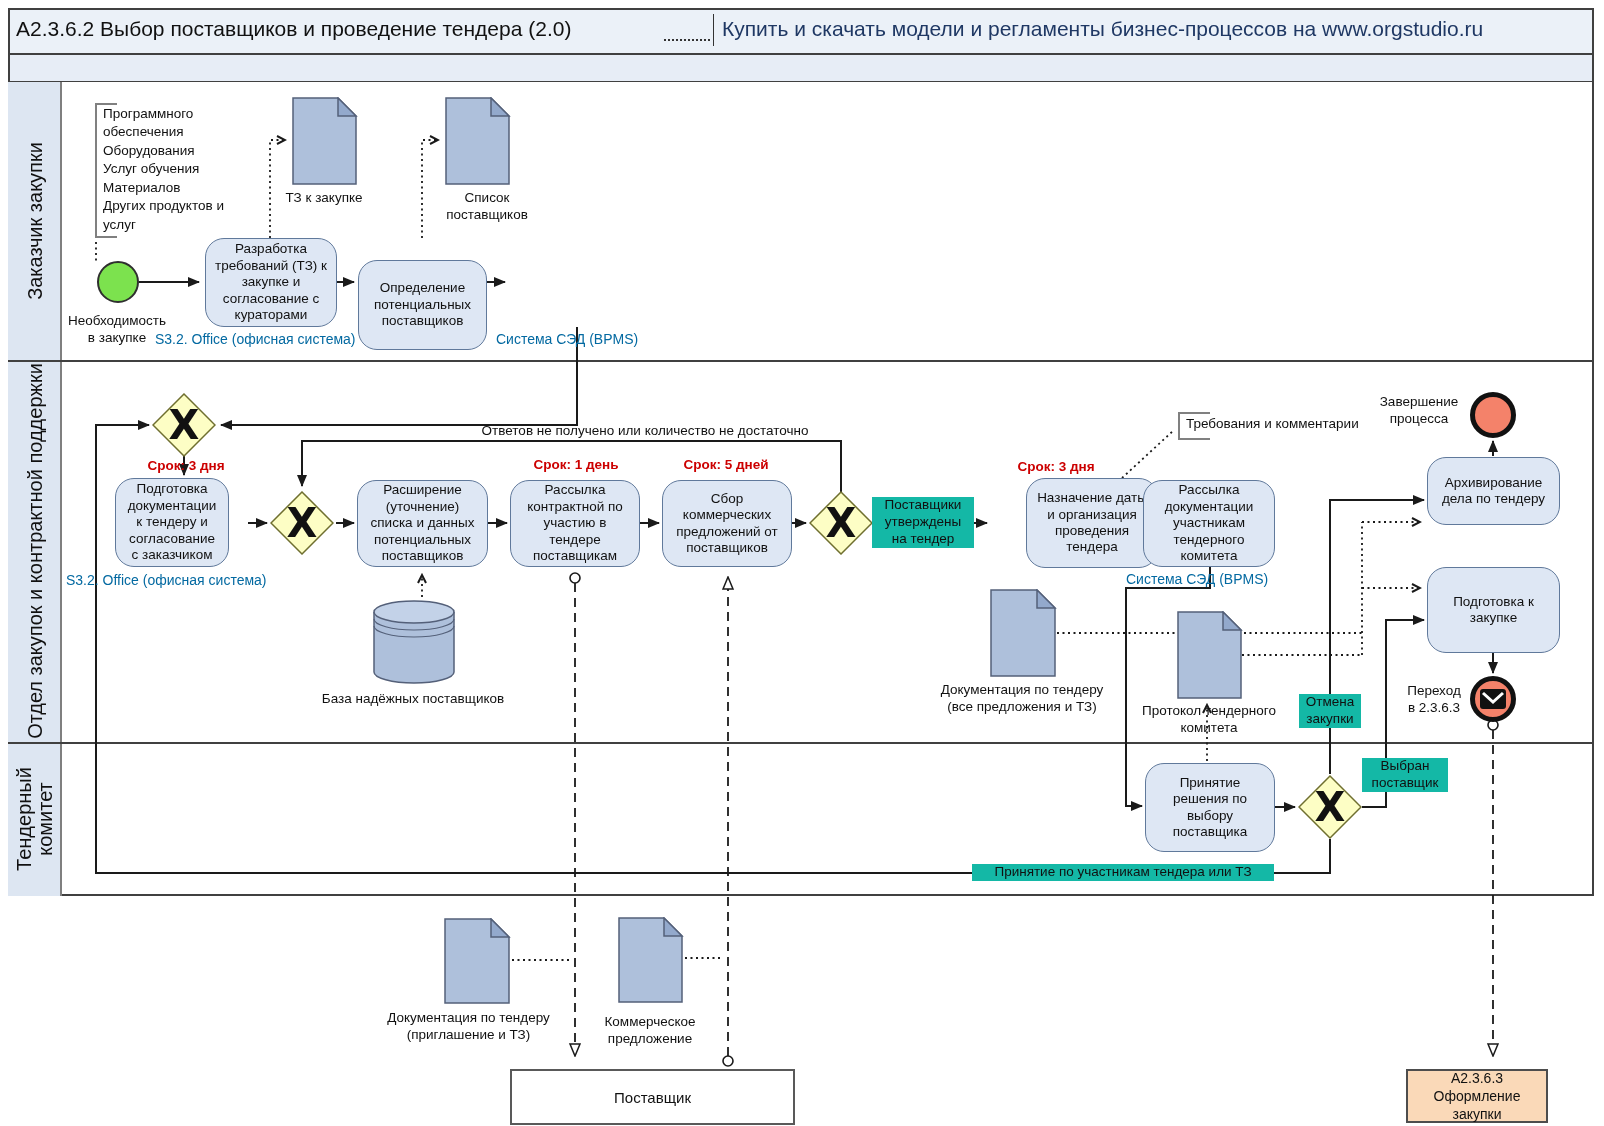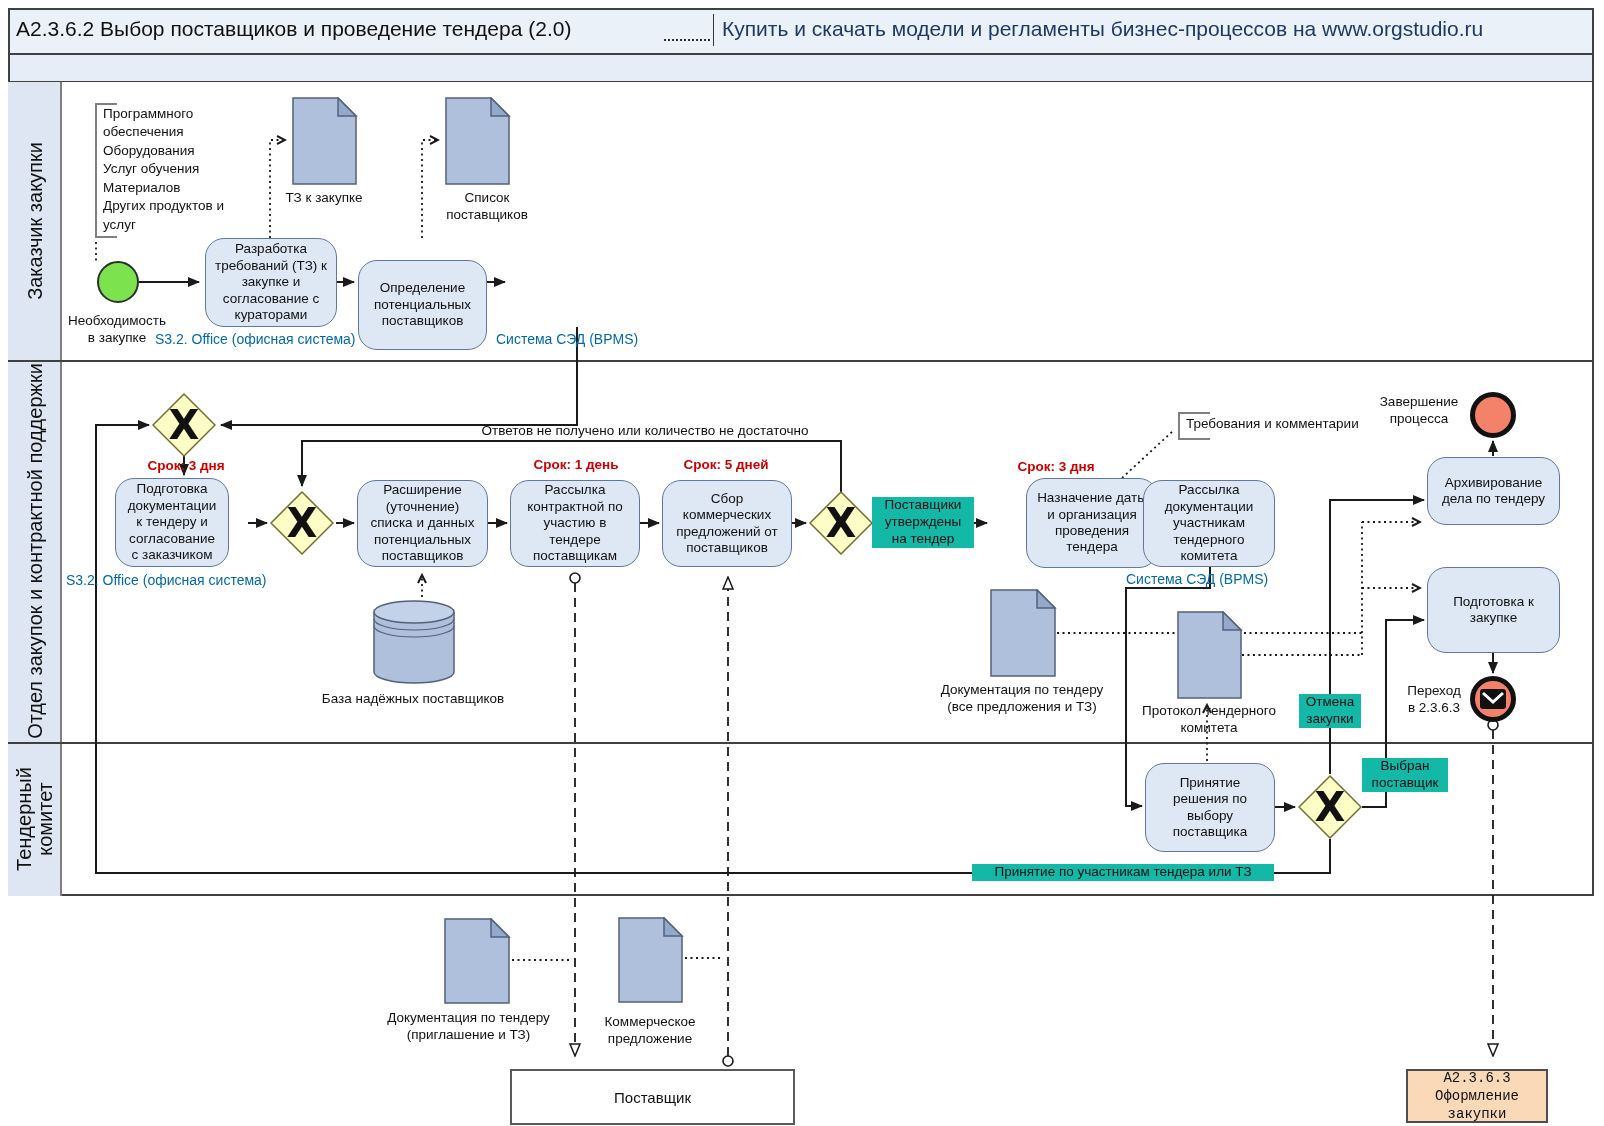--- a/index.html
+++ b/index.html
@@ -285,16 +285,16 @@
     <svg width="66" height="86">
         <path d="M1,1 H46 L64,19 V85 H1 Z" fill="#AEC0DB" stroke="#546079" stroke-width="1.5"></path>
     <path d="M46,1 V19 H64 Z" fill="#93A9CC" stroke="#546079" stroke-width="1.5"></path>
       </svg>
   </div>
   <div class="abs doc-label prewrap" style="left:594px;top:1014px;width:112px;">Коммерческое
 предложение</div>
 
   <div class="abs pool-supplier" style="left:510px;top:1069px;width:285px;height:56px;">Поставщик</div>
 
-  <div class="abs next-process prewrap" style="left:1406px;top:1069px;width:142px;height:54px;font-family:Liberation Mono, monospace;">A2.3.6.3 Оформление
+  <div class="abs next-process prewrap" style="left:1406px;top:1069px;width:142px;height:54px;">A2.3.6.3 Оформление
 закупки</div>
 
 </div>
 
 </body></html>

